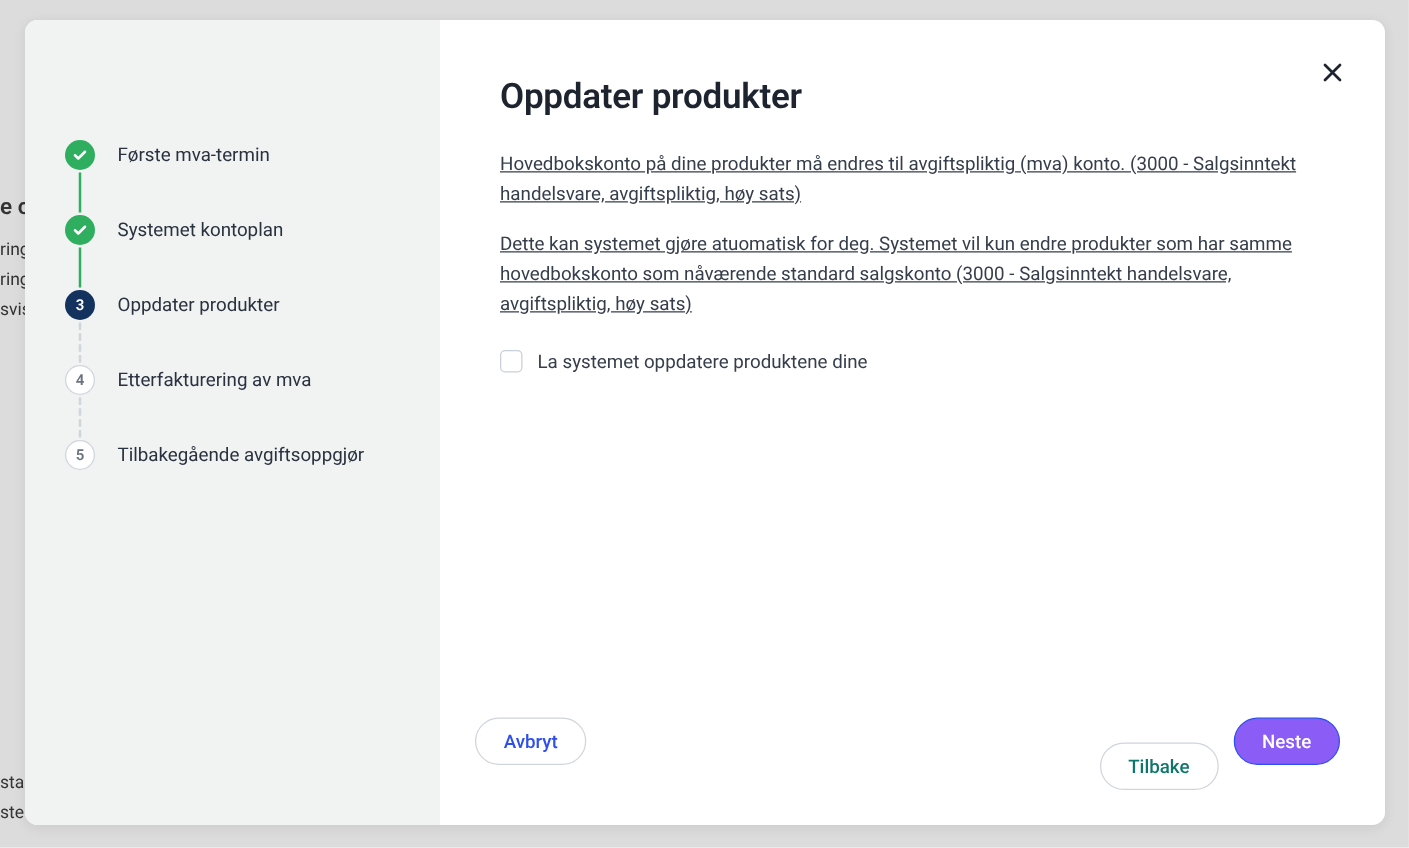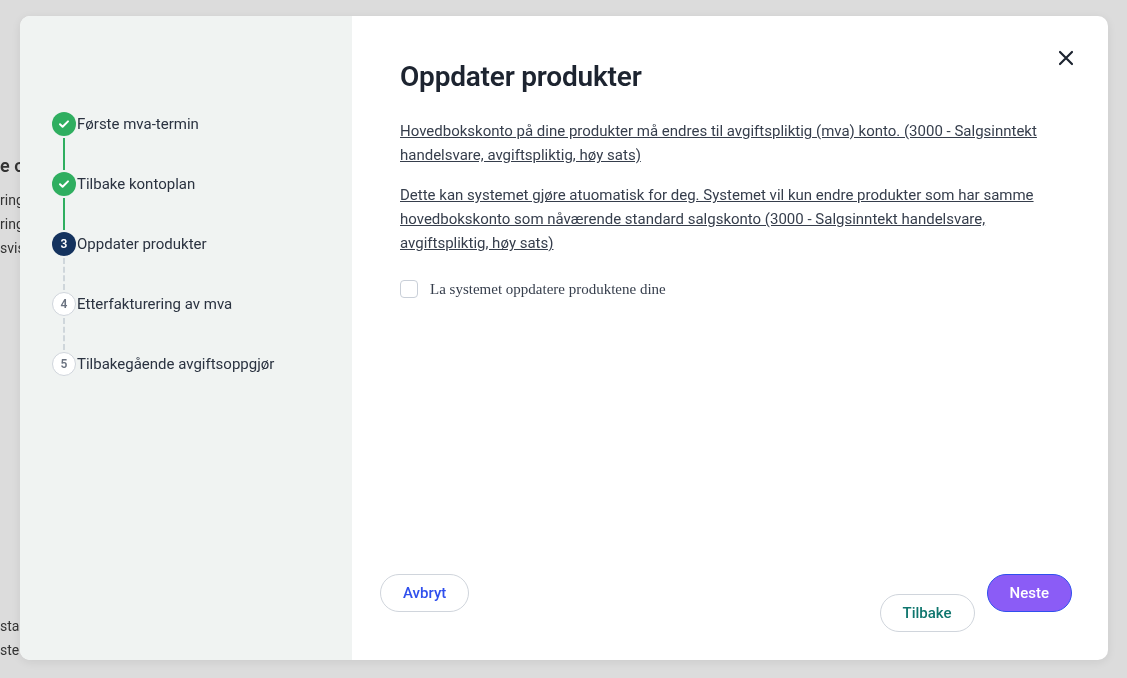--- a/index.html
+++ b/index.html
@@ -41,21 +41,21 @@
       width: 332px;
       height: 100%;
       background: #f0f3f2;
       padding: 96px 20px 20px 32px;
     }
 
     .step-list { list-style: none; }
     .step {
       display: flex;
       align-items: center;
-      gap: 1px;
+      gap: 18px;
       position: relative;
       padding-bottom: 36px;
     }
     .step:last-child { padding-bottom: 0; }
     .step::after {
       content: "";
       position: absolute;
       left: 11px;
       top: 26px;
       bottom: 2px;
@@ -135,21 +135,20 @@
       font-size: 15px;
       line-height: 1.6;
     }
     .content-body p { margin-bottom: 16px; text-decoration: underline; }
 
     .checkbox-row {
       display: flex;
       align-items: center;
       gap: 12px;
       margin-top: 22px;
-      font-family: Liberation Serif, serif;
     }
     .checkbox {
       width: 18px;
       height: 18px;
       border: 1px solid #c9cfd8;
       border-radius: 4px;
       background: #fff;
       cursor: pointer;
     }
     .checkbox-label {
@@ -208,21 +207,21 @@
             </svg>
         </span>
         <span class="step-label">Første mva-termin</span>
       </li>
       <li class="step line-solid">
         <span class="step-badge done">
           <svg width="12" height="12" viewBox="0 0 12 12" fill="none">
               <path d="M2 6.2 4.6 8.8 10 3.4" stroke="#fff" stroke-width="2" stroke-linecap="round" stroke-linejoin="round"></path>
             </svg>
         </span>
-        <span class="step-label">Tilbake kontoplan</span>
+        <span class="step-label">Systemet kontoplan</span>
       </li>
       <li class="step line-dashed">
         <span class="step-badge active">3</span>
         <span class="step-label">Oppdater produkter</span>
       </li>
       <li class="step line-dashed">
         <span class="step-badge pending">4</span>
         <span class="step-label">Etterfakturering av mva</span>
       </li>
       <li class="step">

